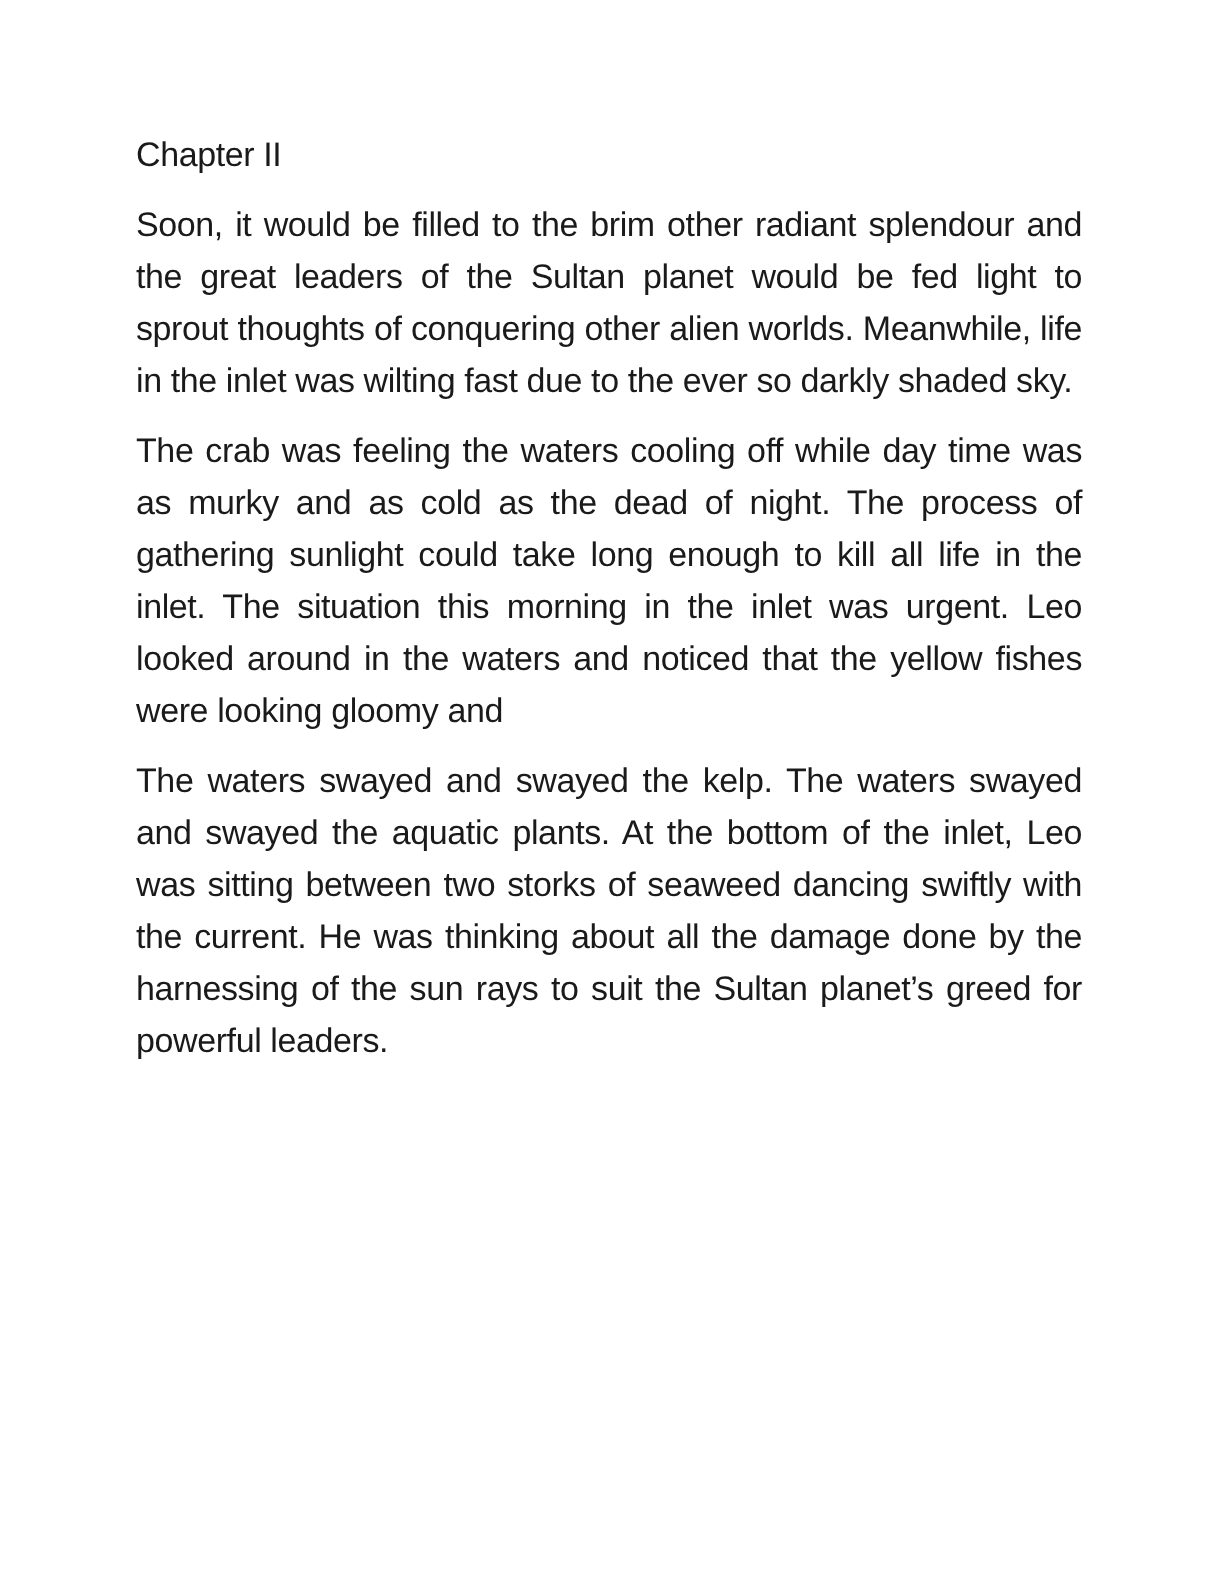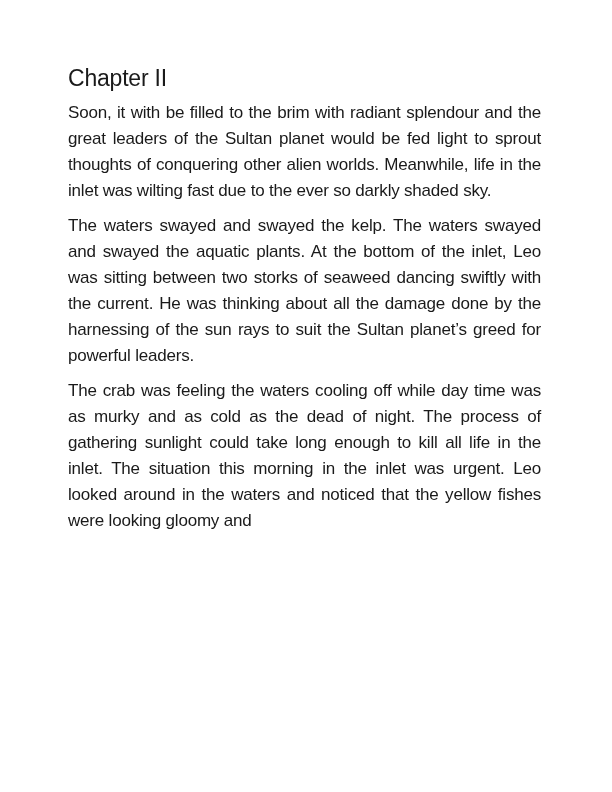--- a/index.html
+++ b/index.html
@@ -26,21 +26,21 @@
     position: absolute;
     left: 68px;
     top: 65px;
     width: 473px;
     color: #1a1a1a;
     font-size: 17px;
     line-height: 26px;
     letter-spacing: -0.2px;
   }
   .chapter-heading {
-    font-size: 23px;
+    font-size: 17px;
     font-weight: normal;
     line-height: 26px;
     margin: 0 0 9px 0;
     text-align: left;
   }
   .body-paragraph {
     margin: 0 0 9px 0;
     text-align: justify;
     text-justify: inter-word;
     hyphens: none;
@@ -53,20 +53,20 @@
   }
 </style>
 </head>
 <body>
 
 <div class="page">
   <div class="content">
     <p class="chapter-heading">Chapter II</p>
 
 
-    <p class="body-paragraph">Soon, it with be filled to the brim with radiant splendour and the great leaders of the Sultan planet would be fed light to sprout thoughts of conquering other alien worlds. Meanwhile, life in the inlet was wilting fast due to the ever so darkly shaded sky.</p>
+    <p class="body-paragraph">Soon, it would be filled to the brim other radiant splendour and the great leaders of the Sultan planet would be fed light to sprout thoughts of conquering other alien worlds. Meanwhile, life in the inlet was wilting fast due to the ever so darkly shaded sky.</p>
 
 
+    <p class="body-paragraph">The crab was feeling the waters cooling off while day time was as murky and as cold as the dead of night. The process of gathering sunlight could take long enough to kill all life in the inlet. The situation this morning in the inlet was urgent. Leo looked around in the waters and noticed that the yellow fishes were looking gloomy and</p>
+
     <p class="body-paragraph">The waters swayed and swayed the kelp. The waters swayed and swayed the aquatic plants. At the bottom of the inlet, Leo was sitting between two storks of seaweed dancing swiftly with the current. He was thinking about all the damage done by the harnessing of the sun rays to suit the Sultan planet’s greed for powerful leaders.</p>
-
-    <p class="body-paragraph">The crab was feeling the waters cooling off while day time was as murky and as cold as the dead of night. The process of gathering sunlight could take long enough to kill all life in the inlet. The situation this morning in the inlet was urgent. Leo looked around in the waters and noticed that the yellow fishes were looking gloomy and</p>
   </div>
 </div>
 
 </body></html>

